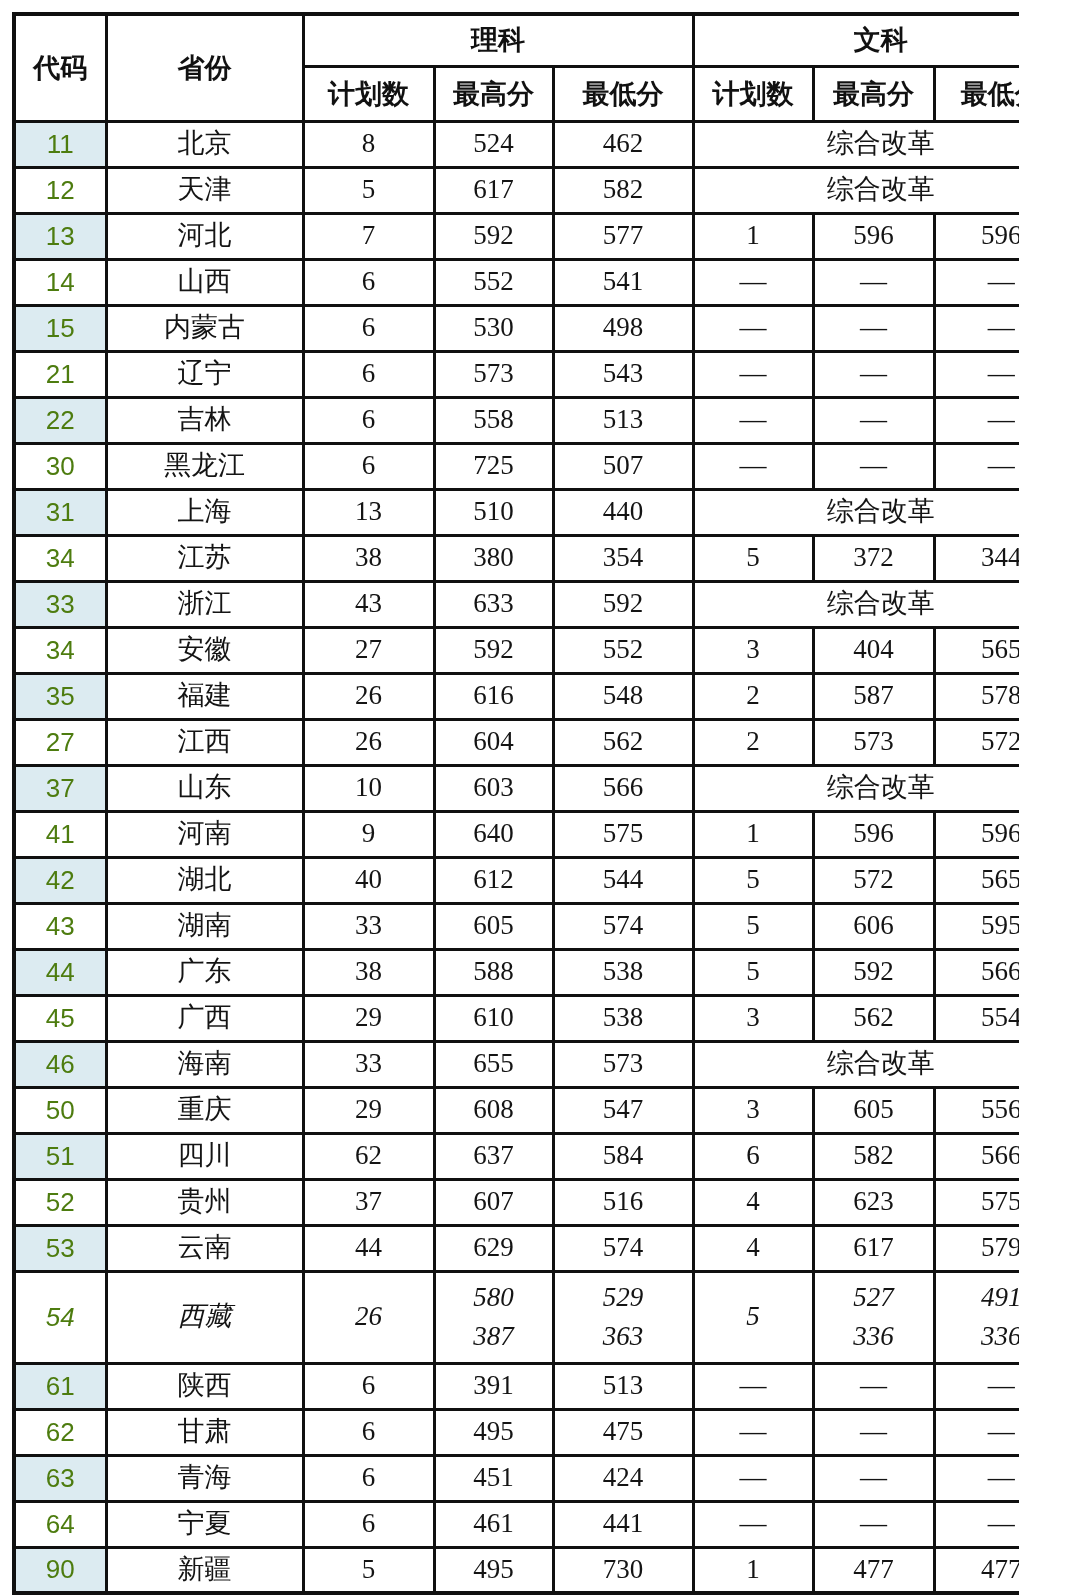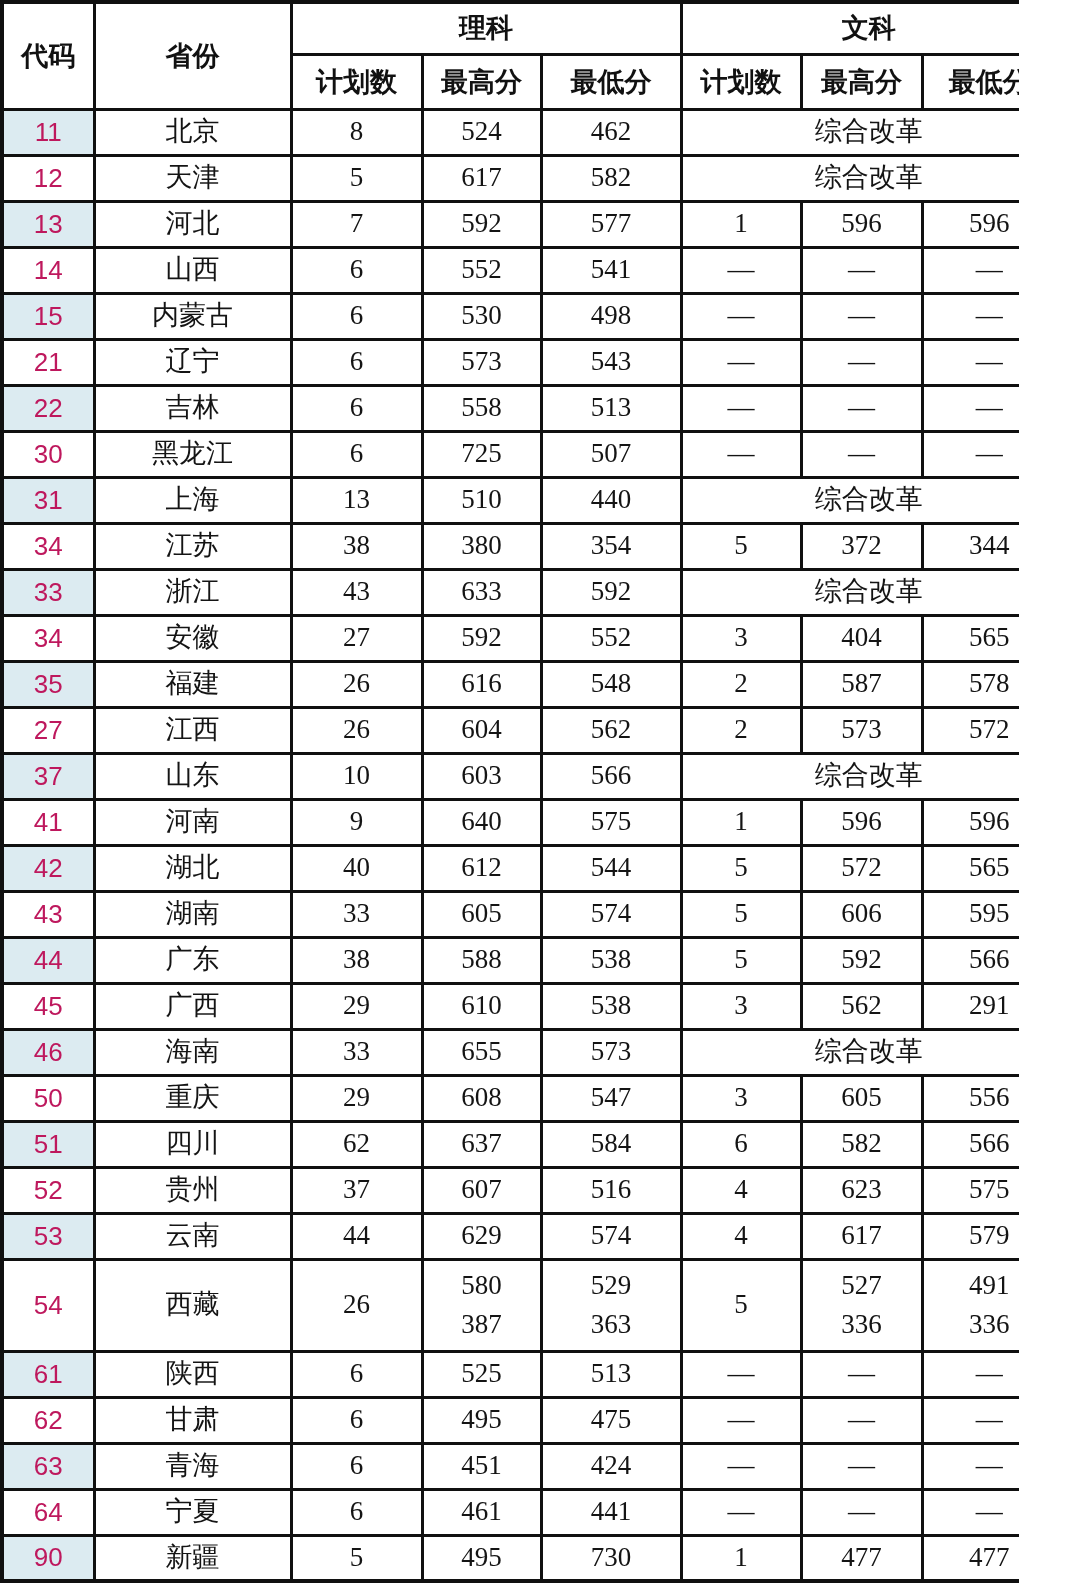--- a/index.html
+++ b/index.html
@@ -5,52 +5,52 @@
   html, body {
     margin: 0;
     padding: 0;
     background: #ffffff;
   }
   .page {
     width: 1019px;
     height: 1596px;
     background: #ffffff;
     box-sizing: border-box;
-    padding: 0;
+    padding: 12px;
     overflow: hidden;
   }
   table.score-table {
     border-collapse: collapse;
     width: 1055px;
     height: 1580px;
     table-layout: fixed;
     border: 4px solid #101010;
   }
   table.score-table th,
   table.score-table td {
     border: 3px solid #101010;
     text-align: center;
     vertical-align: middle;
     padding: 0;
     overflow: hidden;
   }
   thead tr.group-row { height: 52px; }
   thead tr.sub-row { height: 55px; }
   tbody tr { height: 46px; }
-  tbody tr.tall { height: 92px; }
+  tbody tr.tall { height: 92px; font-style: italic; }
   th {
     font-family: "Liberation Sans", "DejaVu Sans", sans-serif;
     font-weight: bold;
     font-size: 27px;
     color: #111111;
   }
   td.code-cell {
     font-family: "Liberation Sans", "DejaVu Sans", sans-serif;
     font-size: 26px;
-    color: #be185d;
+    color: #4d7c0f;
   }
   td.shaded {
     background: #dcebf1;
   }
   td.province-cell,
   td.num-cell,
   td.merged-cell {
     font-family: "Liberation Serif", "DejaVu Serif", serif;
     font-size: 27px;
     color: #141414;
@@ -271,21 +271,21 @@
           <td class="num-cell">566</td>
         </tr>
         <tr>
           <td class="code-cell">45</td>
           <td class="province-cell">广西</td>
           <td class="num-cell">29</td>
           <td class="num-cell">610</td>
           <td class="num-cell">538</td>
           <td class="num-cell">3</td>
           <td class="num-cell">562</td>
-          <td class="num-cell">291</td>
+          <td class="num-cell">554</td>
         </tr>
         <tr>
           <td class="code-cell shaded">46</td>
           <td class="province-cell">海南</td>
           <td class="num-cell">33</td>
           <td class="num-cell">655</td>
           <td class="num-cell">573</td>
           <td colspan="3" class="merged-cell">综合改革</td>
         </tr>
         <tr>
@@ -339,21 +339,21 @@
           <td class="num-cell">5</td>
           <td class="num-cell">527
 336</td>
           <td class="num-cell">491
 336</td>
         </tr>
         <tr>
           <td class="code-cell shaded">61</td>
           <td class="province-cell">陕西</td>
           <td class="num-cell">6</td>
-          <td class="num-cell">525</td>
+          <td class="num-cell">391</td>
           <td class="num-cell">513</td>
           <td class="num-cell">—</td>
           <td class="num-cell">—</td>
           <td class="num-cell">—</td>
         </tr>
         <tr>
           <td class="code-cell">62</td>
           <td class="province-cell">甘肃</td>
           <td class="num-cell">6</td>
           <td class="num-cell">495</td>

